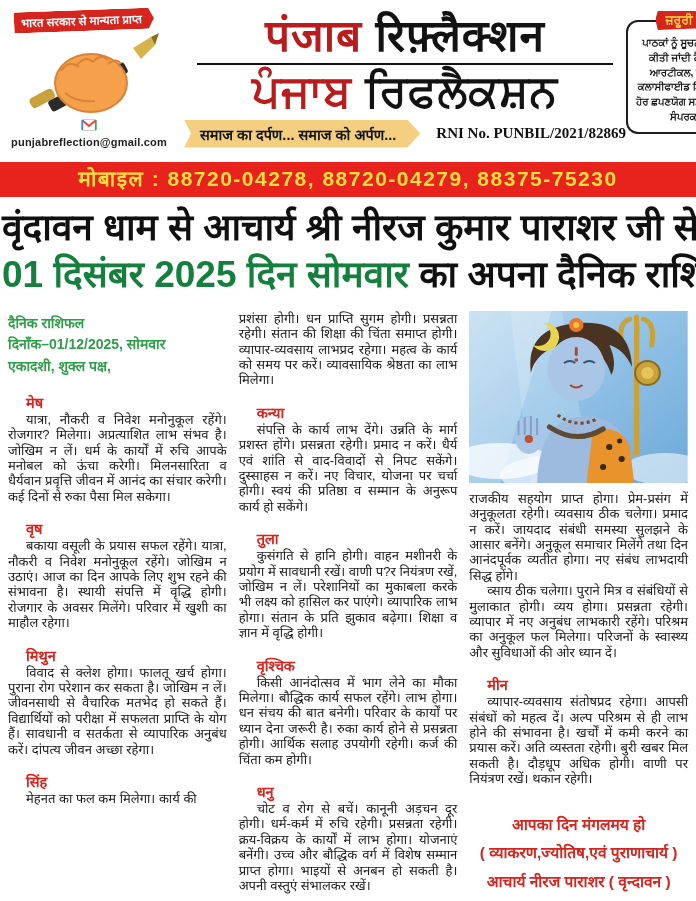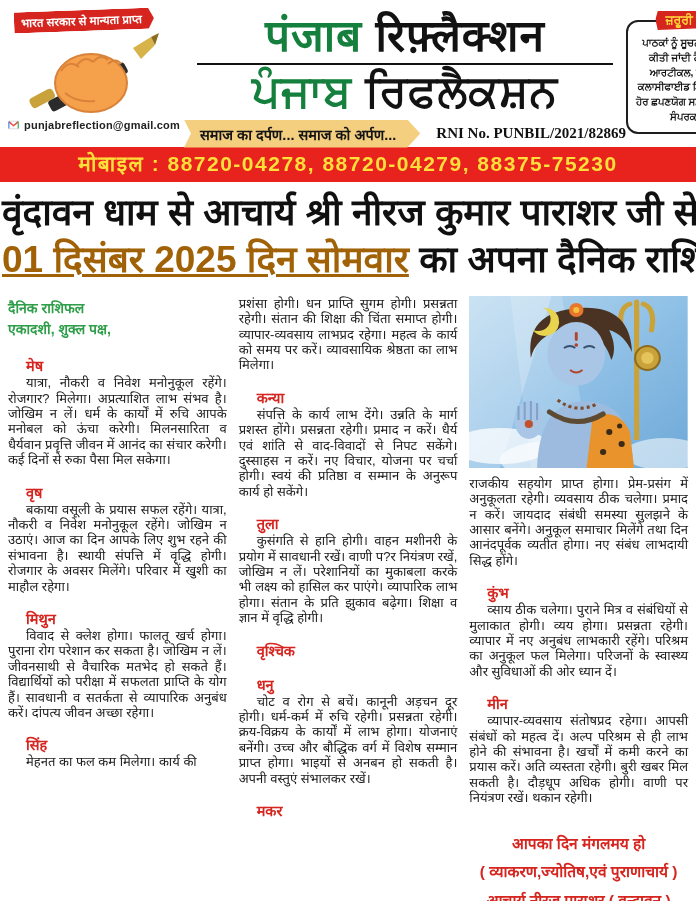--- a/index.html
+++ b/index.html
@@ -13,26 +13,26 @@
   .masthead { display:flex; padding:6px 6px 0 6px; height:144px; }
 
   .mh-left { width:178px; position:relative; flex:none; }
   .accred-ribbon {
     display:inline-block; background:#d6251f; color:#fff; font-weight:bold;
     font-size:11.5px; padding:3px 12px 3px 7px; transform:rotate(-2deg);
     clip-path:polygon(0 0, 96% 0, 100% 50%, 96% 100%, 0 100%);
     margin:4px 0 0 8px; white-space:nowrap;
   }
   .fist-art { display:block; margin:0 auto; }
-  .email-row { display:flex; align-items:center; gap:5px; margin:2px 4px 0 2px; }
+  .email-row { display:flex; align-items:center; gap:5px; margin:2px 14px 0 2px;flex-direction:column; }
   .email-text { font-weight:bold; font-size:11px; color:#222; letter-spacing:.2px; }
 
   .mh-center { flex:1; text-align:center; padding-top:6px; }
   .title-line { font-weight:800; font-size:44px; line-height:1.08; letter-spacing:1px; white-space:nowrap; }
-  .title-red { color:#15803d;margin-top:43px; }
+  .title-red { color:#b91c1c;margin-top:43px; }
   .title-black { color:#121212; }
   .title-divider { height:2.5px; background:#121212; width:94%; margin:3px auto 2px auto; }
   .slogan-row { display:flex; align-items:center; justify-content:flex-end; gap:16px; margin-top:5px; }
   .slogan-ribbon {
     background:#f3cf7f; color:#141414; font-weight:bold; font-size:14.5px;
     padding:4px 24px 4px 16px;
     clip-path:polygon(0 0, calc(100% - 13px) 0, 100% 50%, calc(100% - 13px) 100%, 0 100%, 7px 50%);
     white-space:nowrap;
   }
   .rni { font-family:"Liberation Serif", serif; font-weight:bold; font-size:15px; color:#111; white-space:nowrap; }
@@ -46,27 +46,27 @@
     position:absolute; top:-11px; left:50%; transform:translateX(-50%);
     background:#d6251f; color:#ffd83a; font-weight:bold; font-size:12.5px;
     padding:2px 10px; white-space:nowrap;
     clip-path:polygon(3% 0, 97% 0, 100% 35%, 97% 100%, 50% 92%, 3% 100%, 0 45%);
   }
   .notice-text { font-size:10.2px; font-weight:bold; text-align:center; line-height:1.45; color:#111; }
 
   
   .mobile-bar {
     background:#e8231d; color:#ffdf3a; text-align:center; font-weight:800;
-    font-size:21px; padding:2px 0 5px 0; letter-spacing:1.5px; margin-top:3px;
+    font-size:21px; padding:2px 0 5px 0; letter-spacing:1.5px; margin-top:18px;
   }
 
   
   .headline { text-align:center; padding:7px 2px 6px 2px; }
   .hl-line { font-weight:800; font-size:37px; line-height:1.28; color:#101010; white-space:nowrap; }
-  .hl-pink { color:#a16207;text-decoration:underline; }
+  .hl-pink { color:#15803d; }
 
   
   .body-cols { display:flex; gap:12px; padding:6px 8px 0 8px; align-items:flex-start; }
   .col { flex:1; min-width:0; }
 
   .intro-block { color:#2f9e4a; font-weight:bold; text-align:left; font-size:14px; line-height:1.55; margin:2px 0 16px 0; }
 
   .zh { color:#d6251f; font-weight:bold; font-size:14.5px; line-height:17px; padding-left:18px; margin-top:17px; }
   .zt { font-size:13px; line-height:15.4px; text-align:justify; color:#1b1b1b; text-indent:18px; }
   .zt.cont { text-indent:0; }
@@ -134,20 +134,21 @@
   <div class="headline">
     <div class="hl-line">वृंदावन धाम से आचार्य श्री नीरज कुमार पाराशर जी से जाने</div>
     <div class="hl-line"><span class="hl-pink">01 दिसंबर 2025 दिन सोमवार</span><span> का अपना दैनिक राशिफल</span></div>
   </div>
 
   <div class="body-cols">
 
     <div class="col">
       <div class="intro-block">
         <div>दैनिक राशिफल</div>
+        <div>दिनाँक–01/12/2025, सोमवार</div>
         <div>एकादशी, शुक्ल पक्ष,</div>
       </div>
       <div>
           <div class="zh">मेष</div>
           <p class="zt">यात्रा, नौकरी व निवेश मनोनुकूल रहेंगे। रोजगार? मिलेगा। अप्रत्याशित लाभ संभव है। जोखिम न लें। धर्म के कार्यों में रुचि आपके मनोबल को ऊंचा करेगी। मिलनसारिता व धैर्यवान प्रवृत्ति जीवन में आनंद का संचार करेगी। कई दिनों से रुका पैसा मिल सकेगा।</p>
           <div class="zh">वृष</div>
           <p class="zt">बकाया वसूली के प्रयास सफल रहेंगे। यात्रा, नौकरी व निवेश मनोनुकूल रहेंगे। जोखिम न उठाएं। आज का दिन आपके लिए शुभ रहने की संभावना है। स्थायी संपत्ति में वृद्धि होगी। रोजगार के अवसर मिलेंगे। परिवार में खुशी का माहौल रहेगा।</p>
           <div class="zh">मिथुन</div>
           <p class="zt">विवाद से क्लेश होगा। फालतू खर्च होगा। पुराना रोग परेशान कर सकता है। जोखिम न लें। जीवनसाथी से वैचारिक मतभेद हो सकते हैं। विद्यार्थियों को परीक्षा में सफलता प्राप्ति के योग हैं। सावधानी व सतर्कता से व्यापारिक अनुबंध करें। दांपत्य जीवन अच्छा रहेगा।</p>
           <div class="zh">सिंह</div>
@@ -156,20 +157,21 @@
     </div>
 
     <div class="col">
       <div>
           <p class="zt cont">प्रशंसा होगी। धन प्राप्ति सुगम होगी। प्रसन्नता रहेगी। संतान की शिक्षा की चिंता समाप्त होगी। व्यापार-व्यवसाय लाभप्रद रहेगा। महत्व के कार्य को समय पर करें। व्यावसायिक श्रेष्ठता का लाभ मिलेगा।</p>
           <div class="zh">कन्या</div>
           <p class="zt">संपत्ति के कार्य लाभ देंगे। उन्नति के मार्ग प्रशस्त होंगे। प्रसन्नता रहेगी। प्रमाद न करें। धैर्य एवं शांति से वाद-विवादों से निपट सकेंगे। दुस्साहस न करें। नए विचार, योजना पर चर्चा होगी। स्वयं की प्रतिष्ठा व सम्मान के अनुरूप कार्य हो सकेंगे।</p>
           <div class="zh">तुला</div>
           <p class="zt">कुसंगति से हानि होगी। वाहन मशीनरी के प्रयोग में सावधानी रखें। वाणी प?र नियंत्रण रखें, जोखिम न लें। परेशानियों का मुकाबला करके भी लक्ष्य को हासिल कर पाएंगे। व्यापारिक लाभ होगा। संतान के प्रति झुकाव बढ़ेगा। शिक्षा व ज्ञान में वृद्धि होगी।</p>
           <div class="zh">वृश्चिक</div>
+          <p class="zt">किसी आनंदोत्सव में भाग लेने का मौका मिलेगा। बौद्धिक कार्य सफल रहेंगे। लाभ होगा। धन संचय की बात बनेगी। परिवार के कार्यों पर ध्यान देना जरूरी है। रुका कार्य होने से प्रसन्नता होगी। आर्थिक सलाह उपयोगी रहेगी। कर्ज की चिंता कम होगी।</p>
           <div class="zh">धनु</div>
           <p class="zt">चोट व रोग से बचें। कानूनी अड़चन दूर होगी। धर्म-कर्म में रुचि रहेगी। प्रसन्नता रहेगी। क्रय-विक्रय के कार्यों में लाभ होगा। योजनाएं बनेंगी। उच्च और बौद्धिक वर्ग में विशेष सम्मान प्राप्त होगा। भाइयों से अनबन हो सकती है। अपनी वस्तुएं संभालकर रखें।</p>
           <div class="zh">मकर</div>
         </div>
     </div>
 
     <div class="col">
       <div class="shiva-wrap">
         <svg viewBox="0 0 212 172" preserveAspectRatio="none" aria-hidden="true">
           <defs>
@@ -213,21 +215,20 @@
 
           <ellipse cx="58" cy="124" rx="14" ry="19" fill="#a9c6e6"></ellipse>
           <path d="M48 110 L48 124 M54 106 L54 124 M60 105 L60 124 M66 107 L66 124" stroke="#7fa3cc" stroke-width="2"></path>
           <circle cx="58" cy="128" r="4" fill="#c0512e"></circle>
 
           <path d="M86 104 q18 14 38 4" fill="none" stroke="#7a4a2a" stroke-width="3" stroke-dasharray="3 3"></path>
         </svg>
       </div>
       <div>
           <p class="zt cont">राजकीय सहयोग प्राप्त होगा। प्रेम-प्रसंग में अनुकूलता रहेगी। व्यवसाय ठीक चलेगा। प्रमाद न करें। जायदाद संबंधी समस्या सुलझने के आसार बनेंगे। अनुकूल समाचार मिलेंगे तथा दिन आनंदपूर्वक व्यतीत होगा। नए संबंध लाभदायी सिद्ध होंगे।</p>
-          <div class="zh">कुंभ</div>
           <p class="zt">व्साय ठीक चलेगा। पुराने मित्र व संबंधियों से मुलाकात होगी। व्यय होगा। प्रसन्नता रहेगी। व्यापार में नए अनुबंध लाभकारी रहेंगे। परिश्रम का अनुकूल फल मिलेगा। परिजनों के स्वास्थ्य और सुविधाओं की ओर ध्यान दें।</p>
           <div class="zh">मीन</div>
           <p class="zt">व्यापार-व्यवसाय संतोषप्रद रहेगा। आपसी संबंधों को महत्व दें। अल्प परिश्रम से ही लाभ होने की संभावना है। खर्चों में कमी करने का प्रयास करें। अति व्यस्तता रहेगी। बुरी खबर मिल सकती है। दौड़धूप अधिक होगी। वाणी पर नियंत्रण रखें। थकान रहेगी।</p>
         </div>
       <div class="footer-block">
         <div>आपका दिन मंगलमय हो</div>
         <div>( व्याकरण,ज्योतिष,एवं पुराणाचार्य )</div>
         <div>आचार्य नीरज पाराशर ( वृन्दावन )</div>
         <div>981505941</div>
       </div>

